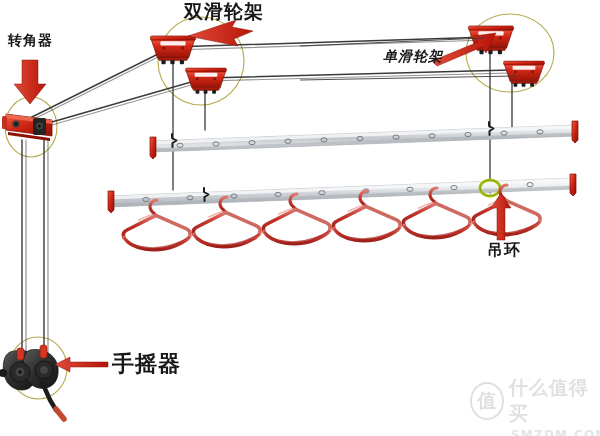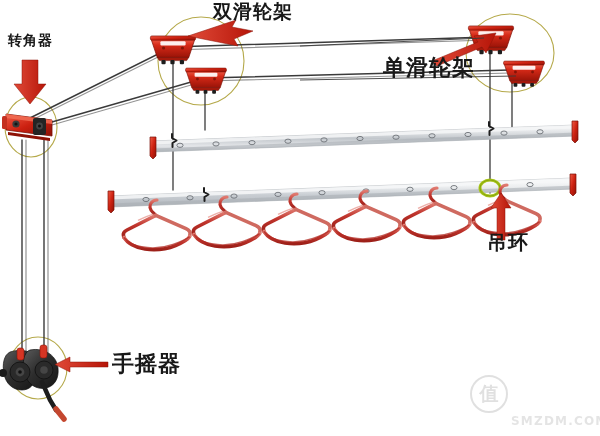--- a/index.html
+++ b/index.html
@@ -17,24 +17,24 @@
   .anno-label{
     position:absolute;
     font-family:"DejaVu Sans","Liberation Sans",sans-serif;
     color:#181818;
     font-weight:700;
     white-space:nowrap;
     letter-spacing:1px;
     line-height:1;
   }
   #label-corner{left:8px;top:33px;font-size:14px;}
-  #label-double{left:213px;top:2px;font-size:19px;}
-  #label-single{left:383px;top:57px;font-size:22px;}
+  #label-double{left:184px;top:2px;font-size:19px;}
+  #label-single{left:383px;top:49px;font-size:14px;font-style:italic;}
   #label-crank{left:112px;top:353px;font-size:22px;}
-  #label-ring{left:487px;top:232px;font-size:20px;}
+  #label-ring{left:487px;top:242px;font-size:16px;}
 
   #watermark{
     position:absolute;left:470px;top:375px;
     width:126px;height:52px;
     opacity:0.30;
     pointer-events:none;
   }
   #watermark .wm-row{display:flex;align-items:center;gap:5px;}
   #watermark .wm-badge{
     width:34px;height:34px;border-radius:50%;
@@ -278,15 +278,16 @@
 
 <div class="anno-label" id="label-single">单滑轮架</div>
 
 <div class="anno-label" id="label-crank">手摇器</div>
 
 <div class="anno-label" id="label-ring">吊环</div>
 
 <div id="watermark">
   <div class="wm-row">
     <div class="wm-badge">值</div>
+    <div class="wm-cn">什么值得买</div>
   </div>
   <div class="wm-url">SMZDM.COM</div>
 </div>
 
 </body></html>

